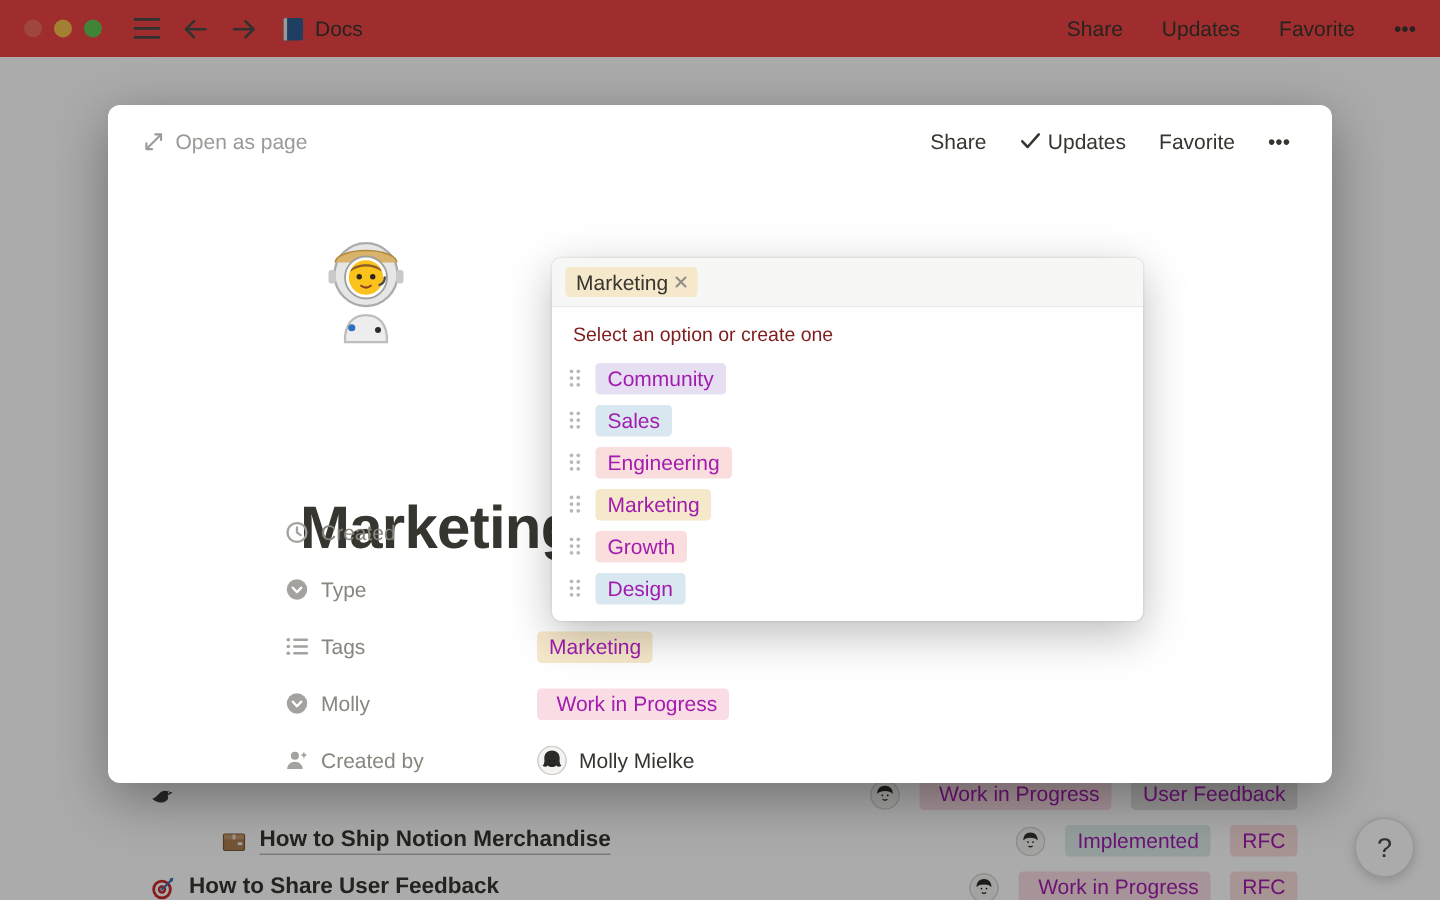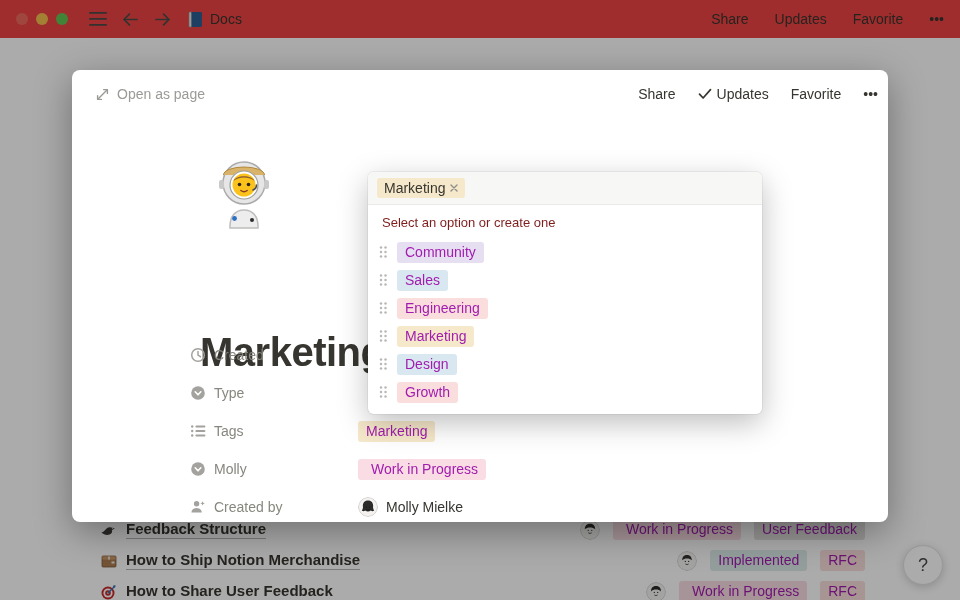--- a/index.html
+++ b/index.html
@@ -23,21 +23,21 @@
   .doc-row .row-icon { width:18px; height:18px; margin-right:8px; flex:none; display:flex; align-items:center; }
   .doc-row .row-title { font-size:15px; font-weight:700; color:#37352F; border-bottom:1.5px solid rgba(55,53,47,.35); padding-bottom:1px; white-space:nowrap; }
   .doc-row .row-right { margin-left:auto; display:flex; align-items:center; gap:13px; }
 
   .help-fab { position:absolute; right:17px; bottom:15px; width:40px; height:40px; border-radius:50%; background:#fff; border:1px solid #E3E2E0; box-shadow:0 2px 8px rgba(0,0,0,.18); display:flex; align-items:center; justify-content:center; font-size:18px; color:#46464A; }
 
   .dim-overlay { position:absolute; inset:0; background:rgba(0,0,0,.33); z-index:5; }
 
   
   .modal { position:absolute; left:72px; top:70px; width:816px; height:452px; background:#fff; border-radius:8px; box-shadow:0 10px 36px rgba(0,0,0,.35); z-index:10; }
-  .modal-header { display:flex; align-items:center; padding:16px 10px 0 24px; font-size:14px; }
+  .modal-header { display:flex; align-items:center; padding:16px 28px 0 24px; font-size:14px; }
   .open-as-page { display:flex; align-items:center; gap:8px; color:#9B9A97; }
   .modal-header-right { margin-left:auto; display:flex; align-items:center; gap:22px; color:#37352F; }
   .updates-item { display:flex; align-items:center; gap:5px; }
 
   .page-emoji { position:absolute; left:140px; top:88px; width:64px; height:72px; }
   .page-title { position:absolute; left:128px; top:260px; font-size:40px; font-weight:700; letter-spacing:-0.5px; color:#37352F; white-space:nowrap; }
 
   .props { position:absolute; left:118px; top:266px; width:650px; }
   .prop-row { height:38px; display:flex; align-items:center; }
   .prop-key { display:flex; align-items:center; gap:8px; width:168px; flex:none; color:#87867F; font-size:14px; }
@@ -107,37 +107,36 @@
 
   <div class="doc-rows">
 
     <div class="doc-row" style="top:6px;">
       <span class="row-icon">
         <svg width="18" height="18" viewBox="0 0 18 18">
             <path d="M1.5 11.5c3.5-.8 4.5-5 8-5.3 2.2-.2 3.3 1 5.5 1.1-1 1-2.2 1.1-3.2 2 .9 2.1-.2 3.4-2.3 4.3-2.8 1.2-6-.2-8-2.1z" fill="#3f3e3b"></path>
             <circle cx="12.4" cy="7.5" r=".5" fill="#fff"></circle>
           </svg>
       </span>
-      <span class="row-title">Feedback Structure</span>
       <span class="row-right">
         <span class="avatar">
           <svg width="20" height="20" viewBox="0 0 20 20">
               <circle cx="10" cy="10" r="9.5" fill="#F4F3F1" stroke="#D5D4D1"></circle>
               <path d="M4.8 9.3C4.8 5.6 7 3.8 10 3.8s5.2 1.8 5.2 5.5c-1.4-1.4-2.9-1.9-5.2-1.9s-3.8.5-5.2 1.9z" fill="#2E2D2A"></path>
               <circle cx="8.2" cy="10.3" r=".6" fill="#222"></circle>
               <circle cx="11.8" cy="10.3" r=".6" fill="#222"></circle>
               <path d="M8.7 13c.9.6 1.7.6 2.6 0" stroke="#222" stroke-width=".8" fill="none" stroke-linecap="round"></path>
             </svg>
         </span>
         <span class="tag tag-pink">Work in Progress</span>
         <span class="tag tag-gray">User Feedback</span>
       </span>
     </div>
 
-    <div class="doc-row" style="top:37px;">
+    <div class="doc-row" style="top:37px;margin-left:47px;">
       <span class="row-icon">
         <svg width="18" height="18" viewBox="0 0 18 18">
             <rect x="2" y="4" width="14" height="11" rx="1" fill="#AD7E52" stroke="#7D5A38" stroke-width=".8"></rect>
             <rect x="2.4" y="4.4" width="13.2" height="3.2" fill="#C9996A"></rect>
             <rect x="8" y="4.4" width="2" height="3.2" fill="#EDE0D0"></rect>
             <rect x="11.5" y="9.5" width="3" height="2" fill="#F3EEE7"></rect>
           </svg>
       </span>
       <span class="row-title">How to Ship Notion Merchandise</span>
       <span class="row-right">
@@ -376,29 +375,29 @@
 
     <div class="dd-option">
       <svg width="10" height="14" viewBox="0 0 10 14" fill="#B9B8B5">
           <circle cx="3" cy="2.5" r="1.25"></circle>
           <circle cx="7.5" cy="2.5" r="1.25"></circle>
           <circle cx="3" cy="7" r="1.25"></circle>
           <circle cx="7.5" cy="7" r="1.25"></circle>
           <circle cx="3" cy="11.5" r="1.25"></circle>
           <circle cx="7.5" cy="11.5" r="1.25"></circle>
         </svg>
+      <span class="tag tag-red">Growth</span>
+    </div>
+
+    <div class="dd-option">
+      <svg width="10" height="14" viewBox="0 0 10 14" fill="#B9B8B5">
+          <circle cx="3" cy="2.5" r="1.25"></circle>
+          <circle cx="7.5" cy="2.5" r="1.25"></circle>
+          <circle cx="3" cy="7" r="1.25"></circle>
+          <circle cx="7.5" cy="7" r="1.25"></circle>
+          <circle cx="3" cy="11.5" r="1.25"></circle>
+          <circle cx="7.5" cy="11.5" r="1.25"></circle>
+        </svg>
       <span class="tag tag-blue">Design</span>
     </div>
 
-    <div class="dd-option">
-      <svg width="10" height="14" viewBox="0 0 10 14" fill="#B9B8B5">
-          <circle cx="3" cy="2.5" r="1.25"></circle>
-          <circle cx="7.5" cy="2.5" r="1.25"></circle>
-          <circle cx="3" cy="7" r="1.25"></circle>
-          <circle cx="7.5" cy="7" r="1.25"></circle>
-          <circle cx="3" cy="11.5" r="1.25"></circle>
-          <circle cx="7.5" cy="11.5" r="1.25"></circle>
-        </svg>
-      <span class="tag tag-red">Growth</span>
-    </div>
-
   </div>
 </div>
 
 </body></html>

